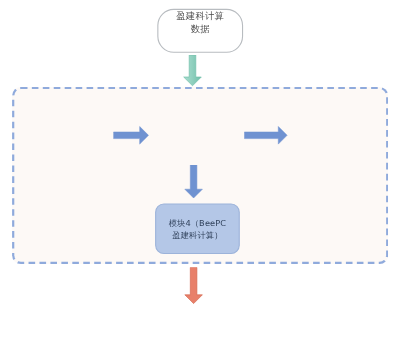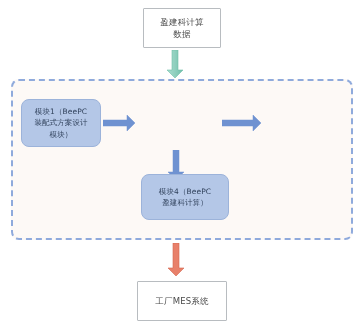--- a/index.html
+++ b/index.html
@@ -15,23 +15,22 @@
     font-family: "DejaVu Sans", "Liberation Sans", sans-serif;
     overflow: hidden;
   }
 
   
   .endpoint-box {
     position: absolute;
     box-sizing: border-box;
     background: #ffffff;
     border: 1px solid #b8bcc0;
-    border-radius: 1px;
+    border-radius: 15px;
     display: flex;
-    align-items: center;
     justify-content: center;
     text-align: center;
     color: #4a4a4a;
     font-size: 8.5px;
     line-height: 1.45;
     letter-spacing: .2px;
   }
   #source-data-box { left: 143px; top: 8px;   width: 78px; height: 40px; }
   #mes-system-box  { left: 137px; top: 281px; width: 90px; height: 40px; }
 
@@ -61,21 +60,21 @@
     text-align: center;
     color: #31425c;
     font-size: 7.5px;
     line-height: 1.5;
     letter-spacing: .1px;
     padding: 2px 4px;
   }
   #module-1-box { left: 21px;  top: 99px;  width: 80px; height: 48px; }
   #module-2-box { left: 141px; top: 99px;  width: 77px; height: 48px; }
   #module-3-box { left: 265px; top: 99px;  width: 77px; height: 48px; }
-  #module-4-box { left: 141px; top: 174px; width: 88px; height: 46px; }
+  #module-4-box { left: 141px; top: 185px; width: 77px; height: 46px; }
 
   
   .arrow { position: absolute; }
   .arrow svg { display: block; }
 
   #arrow-source-to-platform { left: 166px; top: 50px;  }
   #arrow-m1-to-m2           { left: 103px; top: 114px; }
   #arrow-m2-to-m3           { left: 222px; top: 114px; }
   #arrow-m2-to-m4           { left: 167px; top: 150px; }
   #arrow-platform-to-mes    { left: 167px; top: 243px; }
@@ -100,27 +99,20 @@
           <stop offset="50%" stop-color="#8fcfbe"></stop>
           <stop offset="100%" stop-color="#6fbfa9"></stop>
         </linearGradient>
       </defs>
       <polygon points="6,0 12,0 12,20 17,20 9,28 1,20 6,20" fill="url(#gradGreen)" stroke="#6fbfa9" stroke-width="0.6"></polygon>
     </svg>
   </div>
 
   <div id="platform-container"></div>
 
-  <div class="module-box" id="module-1-box">
-    <div>
-      <span>模块1（BeePC</span><br>
-      <span>装配式方案设计</span><br>
-      <span>模块）</span>
-    </div>
-  </div>
 
   <div class="arrow" id="arrow-m1-to-m2">
     <svg width="33" height="19" viewBox="0 0 33 19">
       <polygon points="0,6 24,6 24,1 32,9 24,17 24,12 0,12" fill="#6f92d1" stroke="#6f92d1" stroke-width="0.5"></polygon>
     </svg>
   </div>
 
 
   <div class="arrow" id="arrow-m2-to-m3">
     <svg width="40" height="19" viewBox="0 0 40 19">
@@ -141,19 +133,14 @@
       <span>盈建科计算）</span>
     </div>
   </div>
 
   <div class="arrow" id="arrow-platform-to-mes">
     <svg width="18" height="34" viewBox="0 0 18 34">
       <polygon points="6,0 12,0 12,25 17,25 9,33 1,25 6,25" fill="#e8806a" stroke="#d4654d" stroke-width="0.6"></polygon>
     </svg>
   </div>
 
-  <div class="endpoint-box" id="mes-system-box">
-    <div>
-      <span>工厂MES系统</span>
-    </div>
-  </div>
 
 </div>
 
 </body></html>

